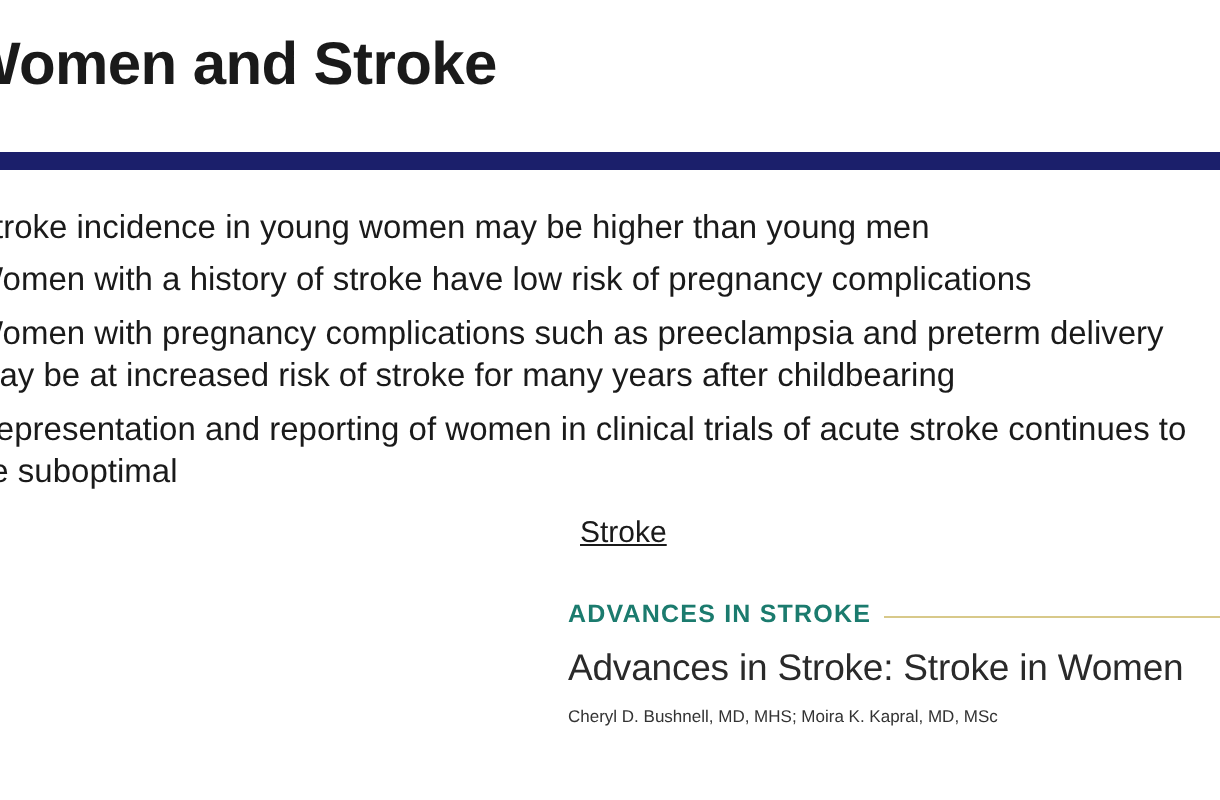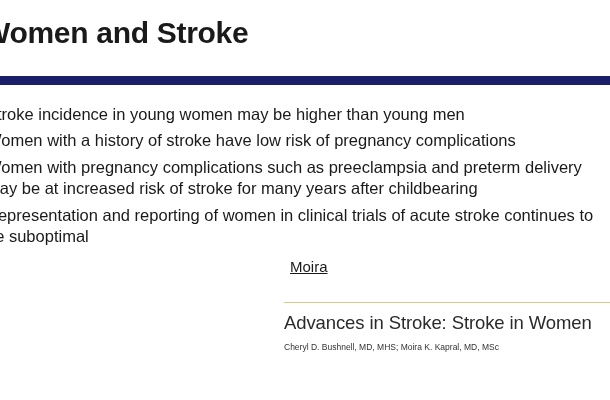--- a/index.html
+++ b/index.html
@@ -112,23 +112,24 @@
 
   <div class="title-rule"></div>
 
   <div class="bullets">
     <div class="bullet">Stroke incidence in young women may be higher than young men</div>
     <div class="bullet">Women with a history of stroke have low risk of pregnancy complications</div>
     <div class="bullet wrap">Women with pregnancy complications such as preeclampsia and preterm delivery may be at increased risk of stroke for many years after childbearing</div>
     <div class="bullet wrap">Representation and reporting of women in clinical trials of acute stroke continues to be suboptimal</div>
   </div>
 
-  <a class="source-link" href="#">Moira</a>
+  <a class="source-link" href="#">Stroke</a>
 
   <div class="article-card">
     <div class="article-kicker-row">
+      <div class="article-kicker">ADVANCES IN STROKE</div>
       <div class="kicker-rule"></div>
     </div>
     <div class="article-title">Advances in Stroke: Stroke in Women</div>
     <div class="article-authors">Cheryl D. Bushnell, MD, MHS; Moira K. Kapral, MD, MSc</div>
   </div>
 
 </div>
 
 </body></html>

